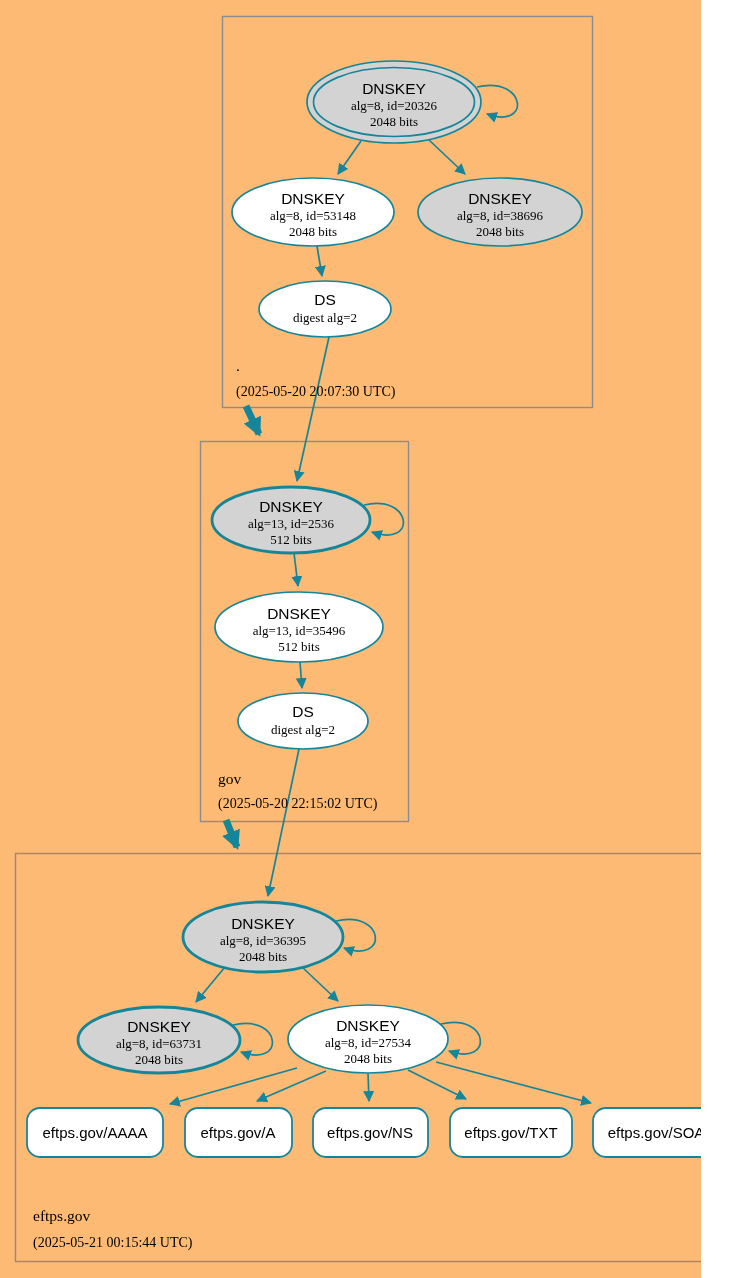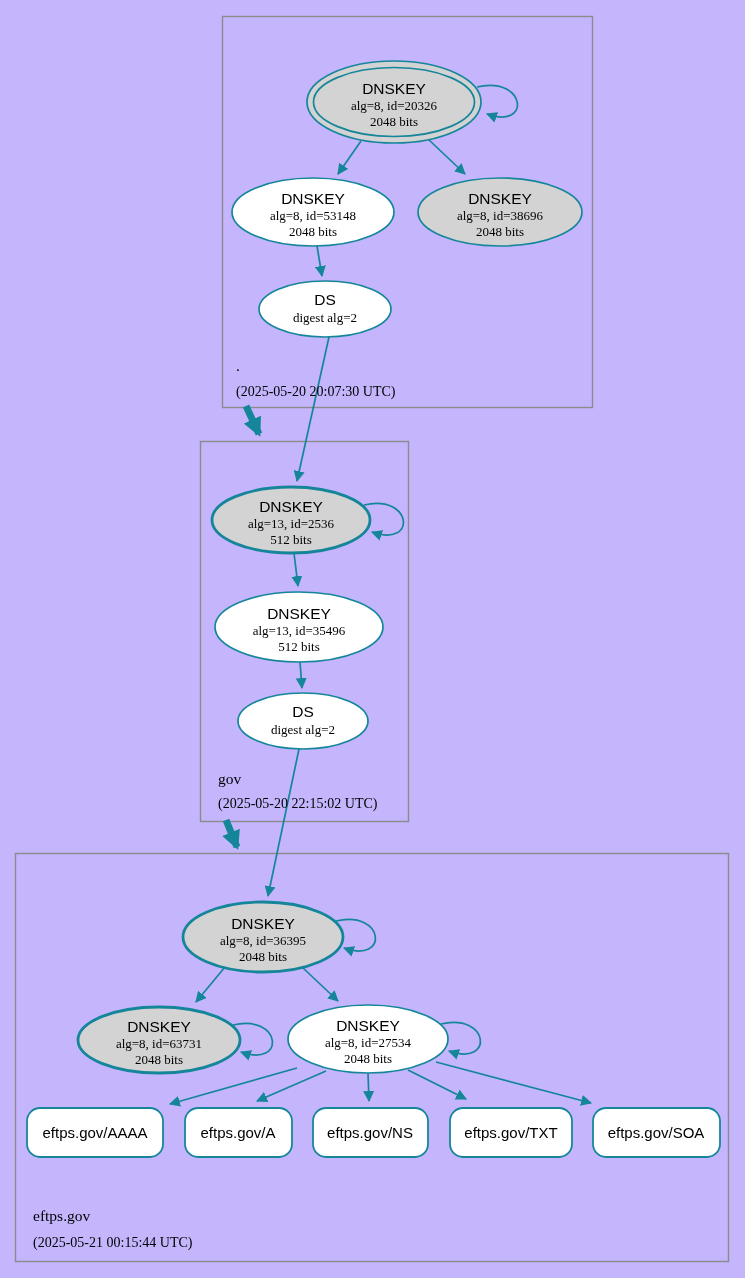--- a/index.html
+++ b/index.html
@@ -1,16 +1,16 @@
 <!DOCTYPE html>
 <html><head>
 <meta charset="utf-8">
 <style>
   html,body{margin:0;padding:0;background:#ffffff;}
-  .stage{position:relative;width:745px;height:1278px;background:#c4b5fd;overflow:hidden;}
+  .stage{position:relative;width:677px;height:1278px;background:#fdba74;overflow:hidden;padding-left:24px;}
   svg{position:absolute;left:0;top:0;}
   .zone-box{fill:none;stroke:#8c8c8c;stroke-width:1.4;}
   .edge{stroke:#15869a;stroke-width:1.7;fill:none;}
   .edge-thick{stroke:#15869a;stroke-width:7;fill:none;}
   .node-white{fill:#ffffff;stroke:#15869a;stroke-width:1.7;}
   .node-gray{fill:#d3d3d3;stroke:#15869a;stroke-width:1.7;}
   .node-gray-thick{fill:#d3d3d3;stroke:#15869a;stroke-width:2.8;}
   .node-inner{fill:none;stroke:#15869a;stroke-width:1.7;}
   .rrset{fill:#ffffff;stroke:#15869a;stroke-width:1.8;}
   .t-title{font-family:"Liberation Sans",sans-serif;font-size:15.5px;fill:#000;text-anchor:middle;}

